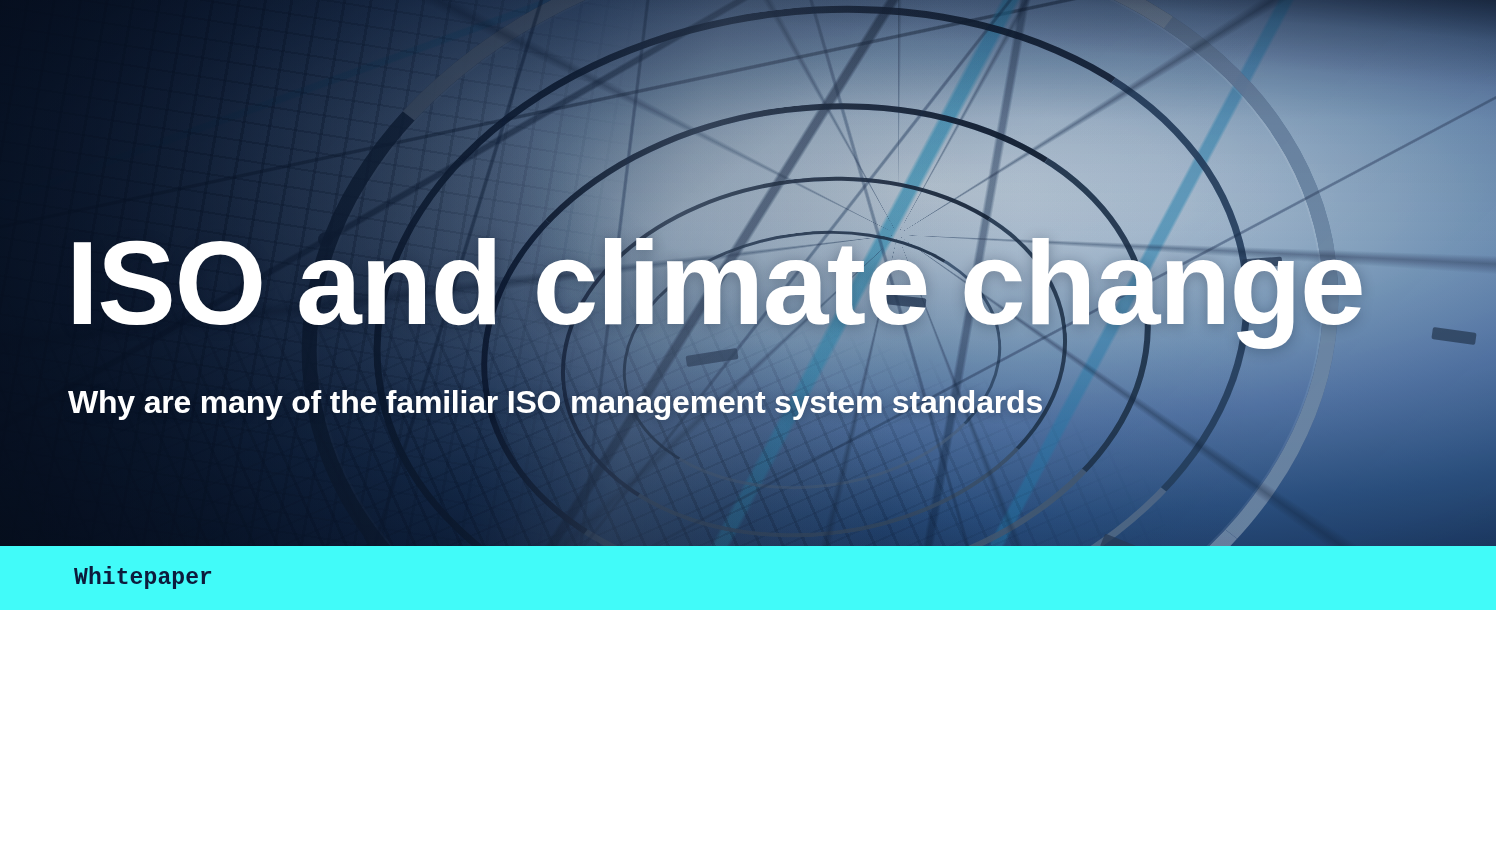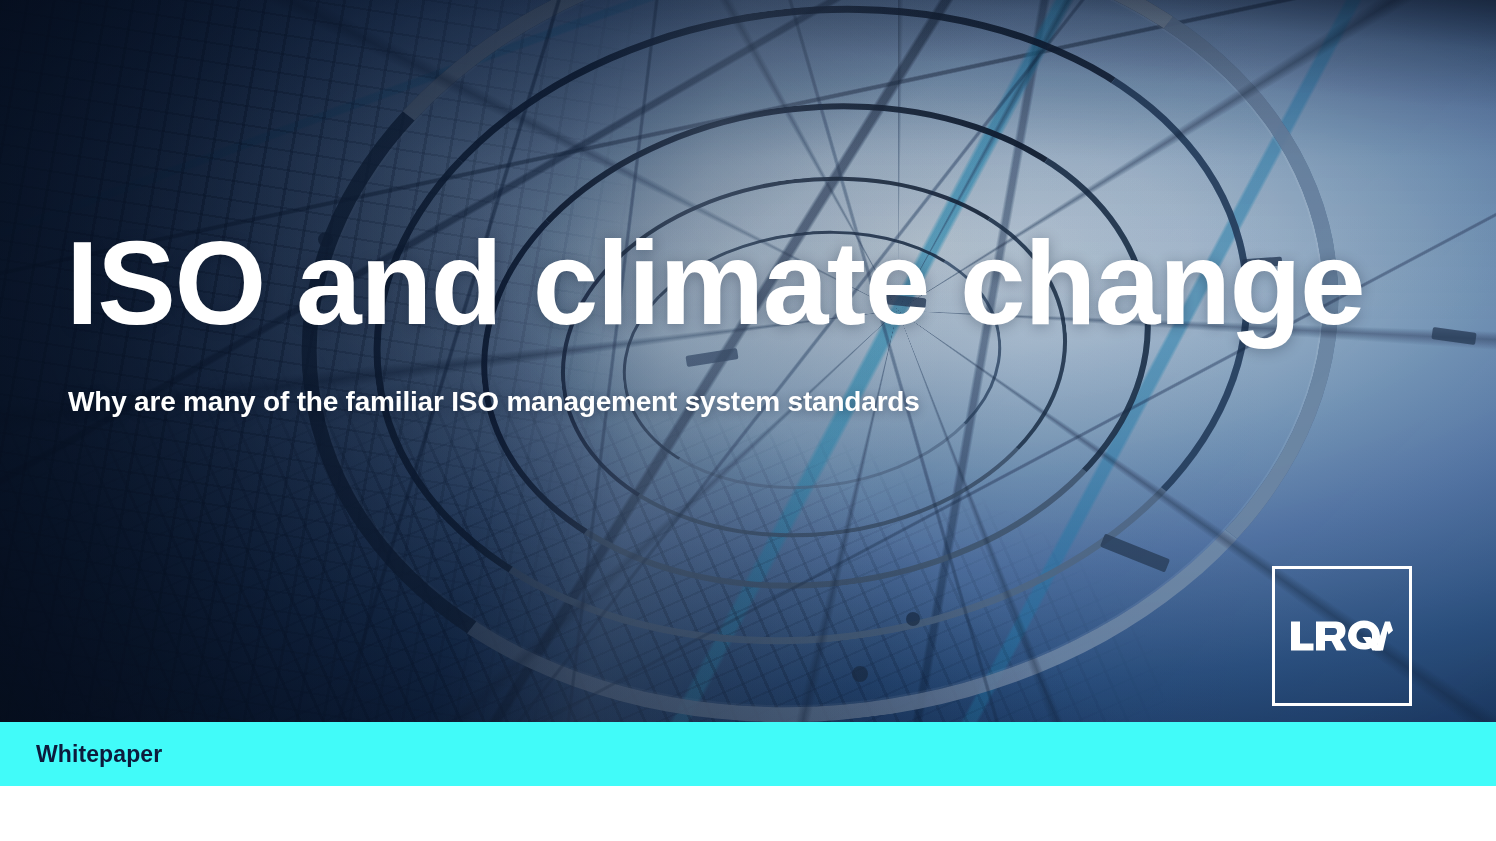--- a/index.html
+++ b/index.html
@@ -3,21 +3,21 @@
 <meta charset="utf-8">
 <style>
   html, body {
     margin: 0;
     padding: 0;
     background: #ffffff;
   }
   .page {
     position: relative;
     width: 1496px;
-    height: 786px;
+    height: 610px;
     overflow: hidden;
     font-family: "Liberation Sans", sans-serif;
     background: #0e2038;
   }
 
   
   .photo {
     position: absolute;
     inset: 0 0 64px 0;           
     overflow: hidden;
@@ -218,21 +218,21 @@
     white-space: nowrap;
     text-shadow: 0 2px 14px rgba(6,18,38,0.30);
   }
   .subtitle {
     position: absolute;
     left: 68px;
     top: 378px;
     margin: 0;
     width: 1270px;
     color: #ffffff;
-    font-size: 28px;
+    font-size: 32px;
     font-weight: 700;
     line-height: 48px;
     letter-spacing: -0.2px;
     text-shadow: 0 2px 10px rgba(6,18,38,0.35);
   }
   .subtitle .ln { display: block; }
 
   
   .logo-box {
     position: absolute;
@@ -257,25 +257,26 @@
     position: absolute;
     left: 0;
     right: 0;
     bottom: 0;
     height: 64px;
     background: #41fbf9;
     display: flex;
     align-items: center;
   }
   .footer-label {
-    margin-left: 36px;
+    margin-left: 74px;
     color: #0d1b3c;
     font-size: 23px;
     font-weight: 700;
     letter-spacing: 0.1px;
+    font-family: Liberation Mono, monospace;
   }
 </style>
 </head>
 <body>
 
 <div class="page">
 
   <div class="photo">
     <div class="photo-layer bg-base"></div>
     <div class="photo-layer panelsA"></div>

